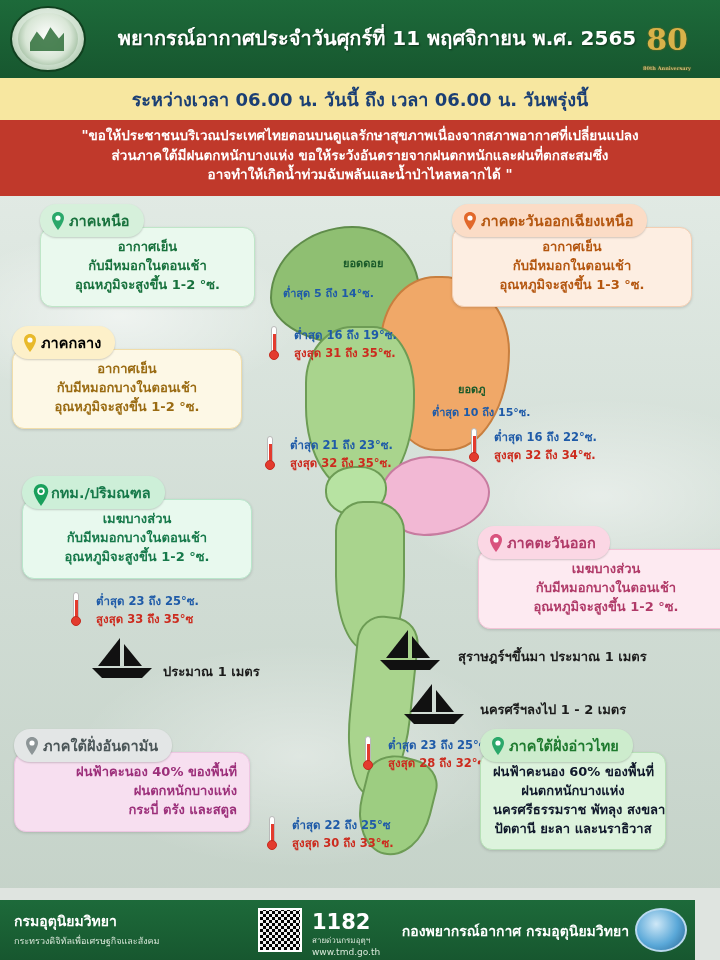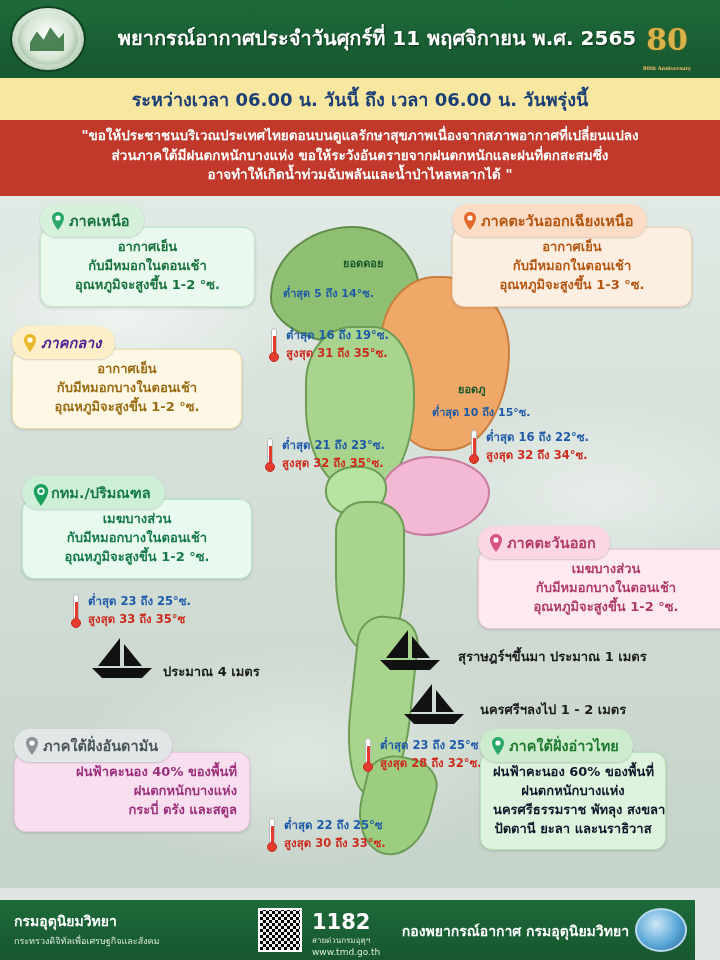--- a/index.html
+++ b/index.html
@@ -156,36 +156,36 @@
     border-radius:12px; padding:10px 12px 11px 12px;
     font-size:13px; line-height:1.45; text-align:center; font-weight:bold;
     box-shadow:0 1px 3px rgba(0,0,0,.15);
     margin-top:-10px; position:relative; z-index:2;
   }
   .card-body div { white-space:nowrap; }
 
   
   .h-green { background:#d6f0db; color:#17713c; }
   .b-green { background:#eaf9ee; color:#17713c; border:1px solid #bfe6c8; }
-  .h-yellow{ background:#fdf0c9; color:#4c1d95;font-style:italic; }
+  .h-yellow{ background:#fdf0c9; color:#000000; }
   .b-yellow{ background:#fdf8e6; color:#9a6b12; border:1px solid #f0ddaa; }
   .h-orange{ background:#fbdcc6; color:#b4560f; }
   .b-orange{ background:#fdeee2; color:#b4560f; border:1px solid #f3cfb3; }
   .h-mint  { background:#cdefd8; color:#16794a; }
   .b-mint  { background:#e8f9ee; color:#16794a; border:1px solid #b9e6cb; }
   .h-pink  { background:#fbd7e4; color:#b03a68; }
   .b-pink  { background:#fdeaf1; color:#b03a68; border:1px solid #f3c3d6; }
   .h-grey  { background:#e3e6e6; color:#4a5557; }
   .b-grey  { background:#f7dff0; color:#9c2f7a; border:1px solid #eec6e2;text-align:right; }
   .h-green2{ background:#cdeccd; color:#1e7a2e; }
   .b-green2{ background:#ddf3dd; color:#0f172a; border:1px solid #b6e0b6; }
 
   
   .temp {
-    position:absolute; display:flex; align-items:flex-end; gap:6px;
+    position:absolute; display:flex; align-items:flex-start; gap:14px;
     font-size:11.5px; font-weight:bold; white-space:nowrap;
   }
   .thermo { width:12px; height:34px; position:relative; flex:0 0 auto; }
   .thermo .tube {
     position:absolute; left:3px; top:0; width:6px; height:26px;
     background:#ffffff; border:1.5px solid #b9b9b9; border-radius:3px 3px 0 0;
   }
   .thermo .fill {
     position:absolute; left:4.5px; top:8px; width:3px; height:18px; background:#e33b2e;
   }
@@ -477,21 +477,21 @@
       </span>
     </div>
 
     <div class="boat" style="left:90px; top:440px;">
       <svg width="64" height="44" viewBox="0 0 64 44">
         <path d="M30 2 L30 30 L8 30 Z" fill="#111"></path>
         <path d="M34 8 L34 30 L52 30 Z" fill="#111"></path>
         <path d="M2 32 L62 32 L52 42 L12 42 Z" fill="#111"></path>
       </svg>
     </div>
-    <div class="sea-text" style="left:163px; top:465px;">ประมาณ 4 เมตร</div>
+    <div class="sea-text" style="left:163px; top:465px;">ประมาณ 1 เมตร</div>
 
     <div class="boat" style="left:378px; top:432px;">
       <svg width="64" height="44" viewBox="0 0 64 44">
         <path d="M30 2 L30 30 L8 30 Z" fill="#111"></path>
         <path d="M34 8 L34 30 L52 30 Z" fill="#111"></path>
         <path d="M2 32 L62 32 L52 42 L12 42 Z" fill="#111"></path>
       </svg>
     </div>
     <div class="sea-text" style="left:458px; top:450px;">สุราษฎร์ฯขึ้นมา ประมาณ 1 เมตร</div>
 

